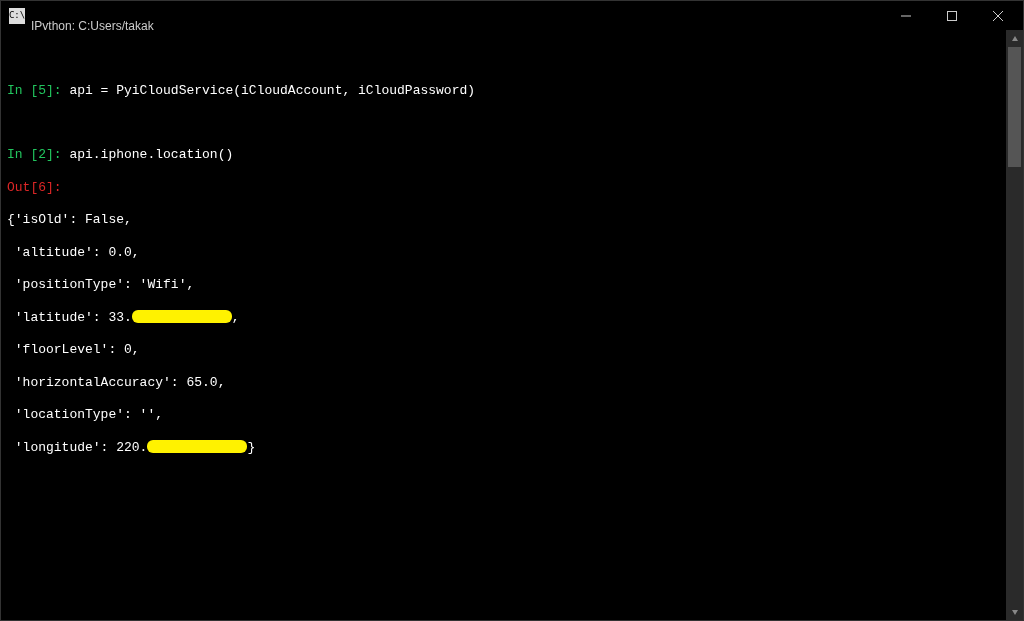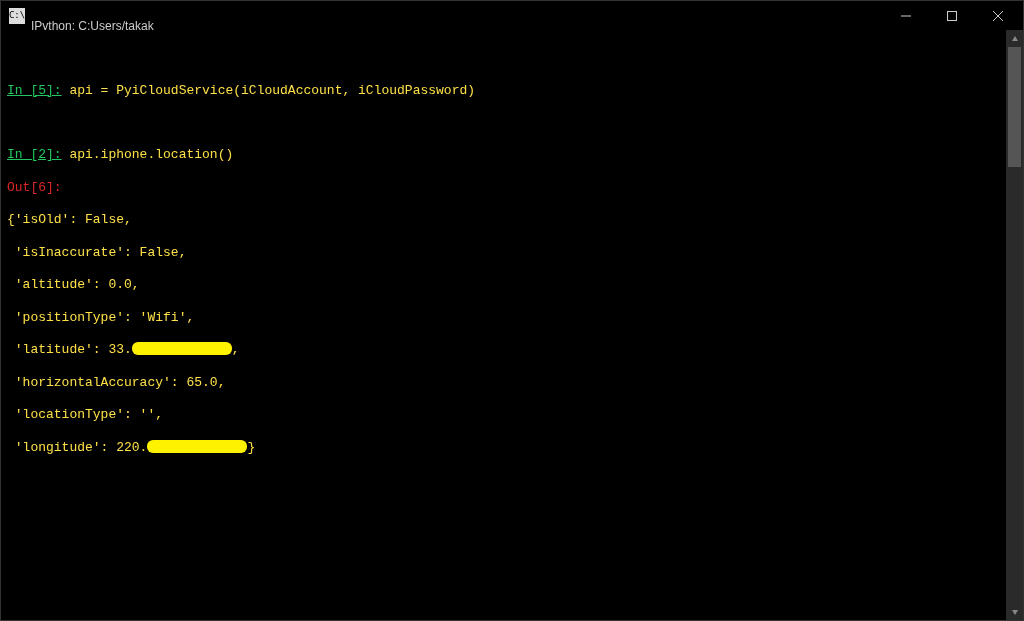--- a/index.html
+++ b/index.html
@@ -75,23 +75,23 @@
   .scroll-arrow.top { top: 0; }
   .scroll-arrow.bottom { bottom: 0; }
   .scroll-thumb {
     position: absolute;
     left: 2px; right: 2px;
     top: 17px;
     height: 120px;
     background: #555;
   }
   
-  .g { color: #22c55e; text-decoration: underline; } 
+  .g { color: #22c55e; } 
   .r { color: #dc2626; } 
-  .w { color: #fde047; text-align: center; }
+  .w { color: #ffffff; text-align: center; }
   .redact {
     display: inline-block;
     background: #fff200;
     height: 13px;
     vertical-align: -2px;
     border-radius: 6px;
   }
   .line { display: block; min-height: 16px; }
 </style>
 </head>
@@ -120,24 +120,24 @@
 </div>
 
 <div class="content-area">
   <div class="terminal">
 <span class="line"></span>
 <span class="line"><span class="g">In [5]:</span><span class="w"> api = PyiCloudService(iCloudAccount, iCloudPassword)</span></span>
 <span class="line"></span>
 <span class="line"><span class="g">In [2]:</span><span class="w"> api.iphone.location()</span></span>
 <span class="line"><span class="r">Out[6]:</span></span>
 <span class="line"><span class="w">{'isOld': False,</span></span>
-<span class="line"><span class="w"> 'isInaccurate': False,</span></span>
 <span class="line"><span class="w"> 'altitude': 0.0,</span></span>
 <span class="line"><span class="w"> 'positionType': 'Wifi',</span></span>
 <span class="line"><span class="w"> 'latitude': 33.</span><span class="redact" style="width:100px"></span><span class="w">,</span></span>
+<span class="line"><span class="w"> 'floorLevel': 0,</span></span>
 <span class="line"><span class="w"> 'horizontalAccuracy': 65.0,</span></span>
 <span class="line"><span class="w"> 'locationType': '',</span></span>
 <span class="line"><span class="w"> 'longitude': 220.</span><span class="redact" style="width:100px"></span><span class="w">}</span></span>
 <span class="line"></span>
 
 
 
 
 
 

